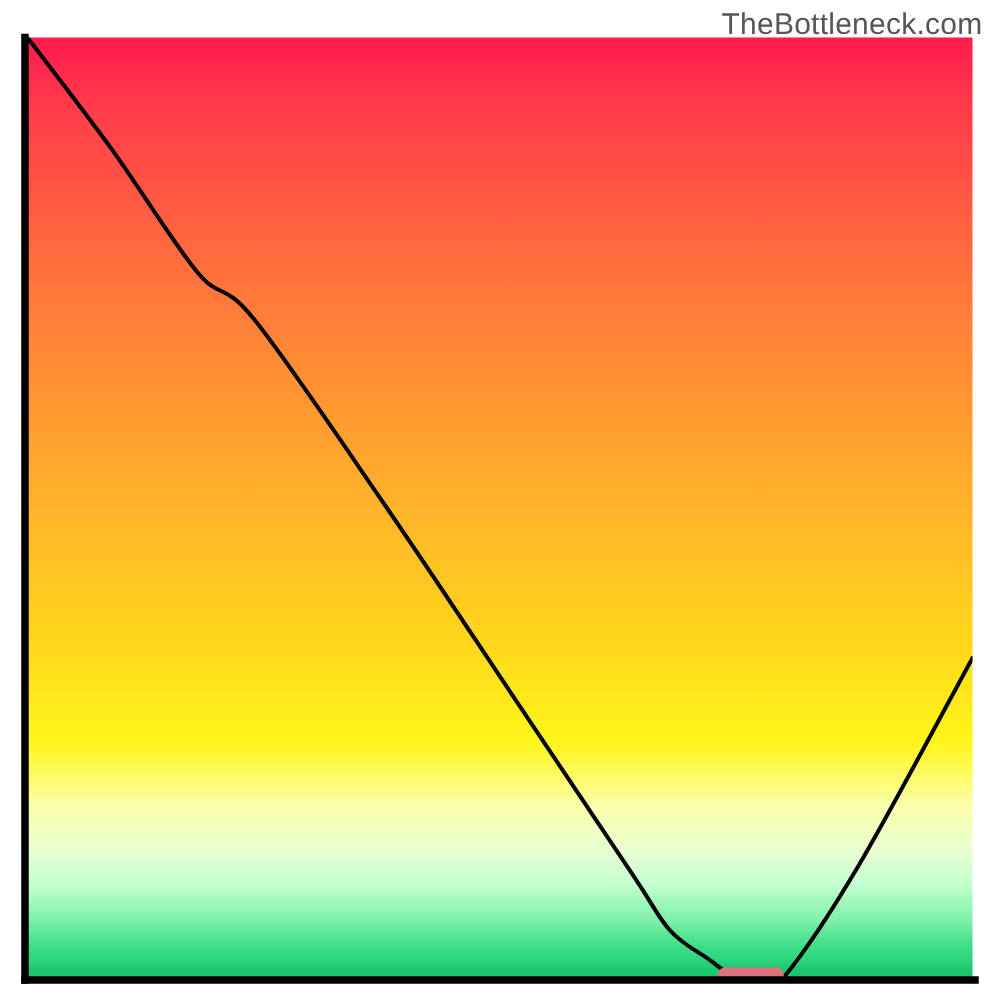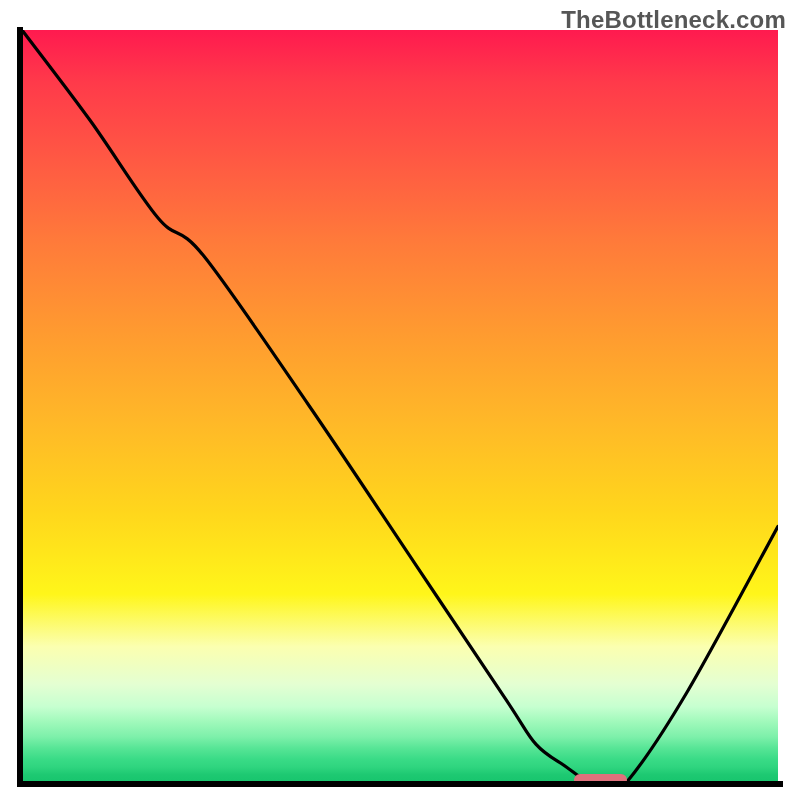--- a/index.html
+++ b/index.html
@@ -14,21 +14,21 @@
   .wrap {
     position: relative;
     width: 800px;
     height: 800px;
   }
   .watermark {
     position: absolute;
     top: 6px;
     right: 14px;
     font-size: 24px;
-    font-weight: 700;
+    font-weight: 400;
     color: #565656;
     letter-spacing: 0.2px;
   }
   .plot-area {
     position: absolute;
     left: 22px;
     top: 30px;
     width: 756px;
     height: 752px;
     background: linear-gradient(to bottom,

